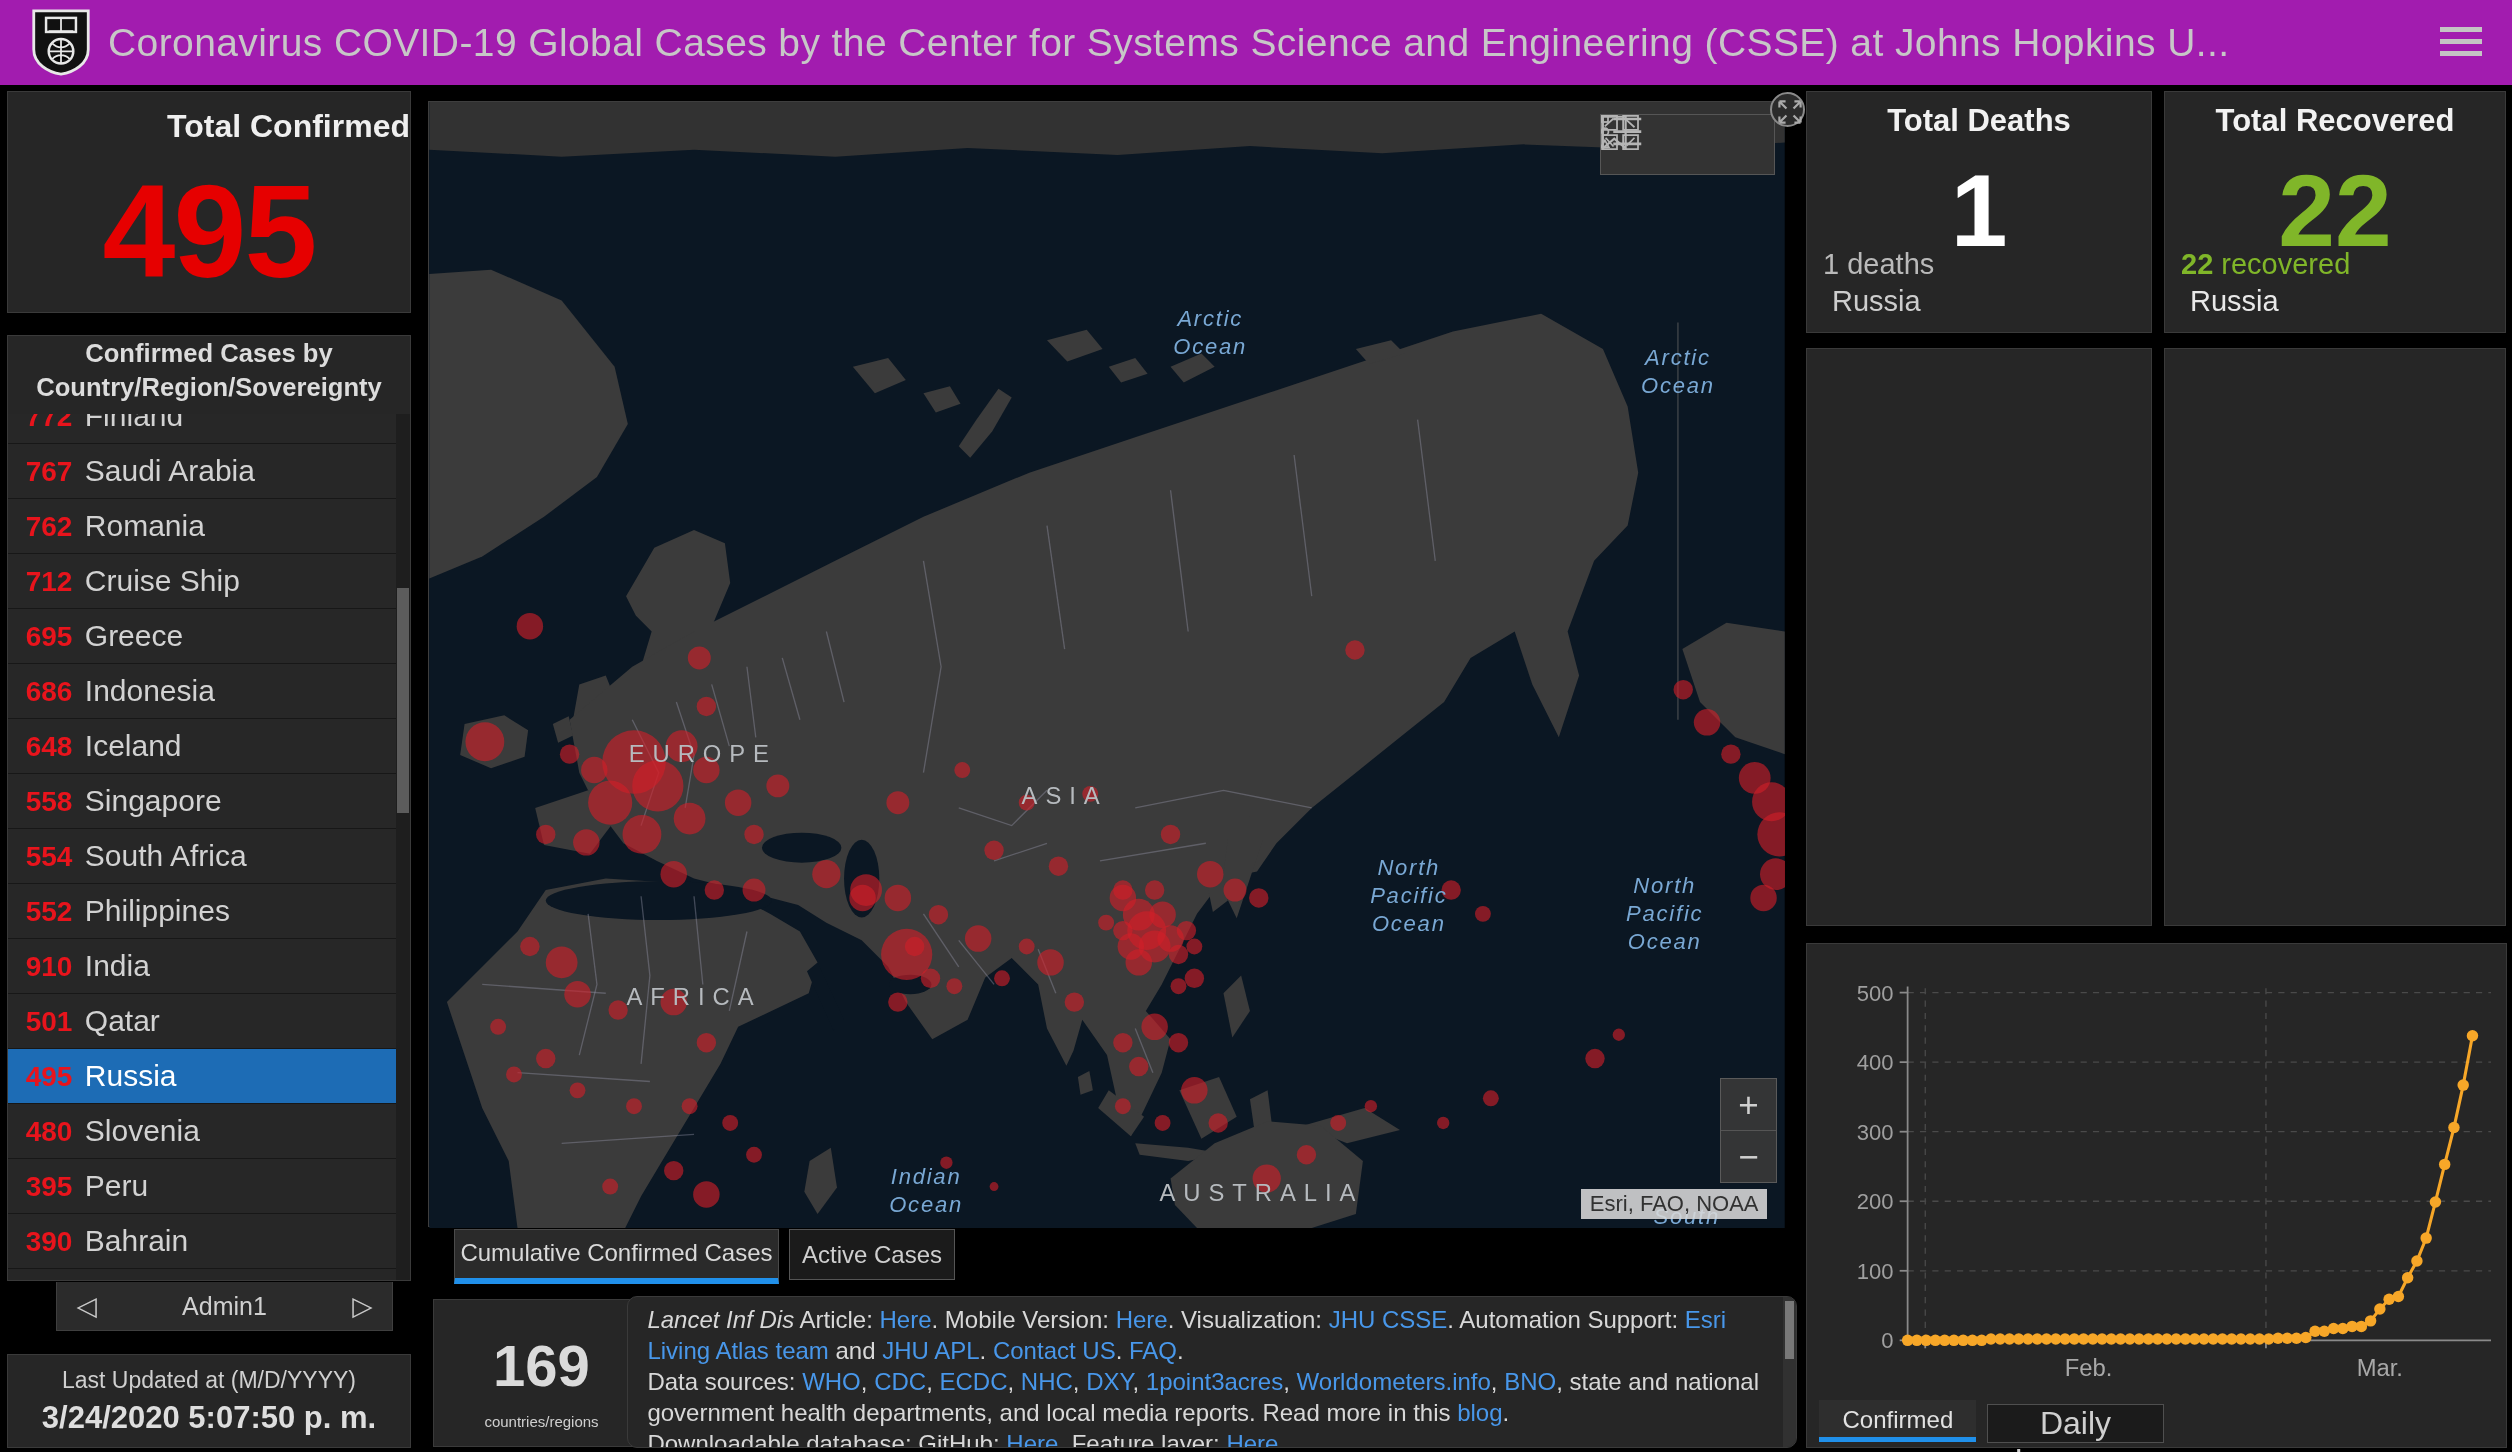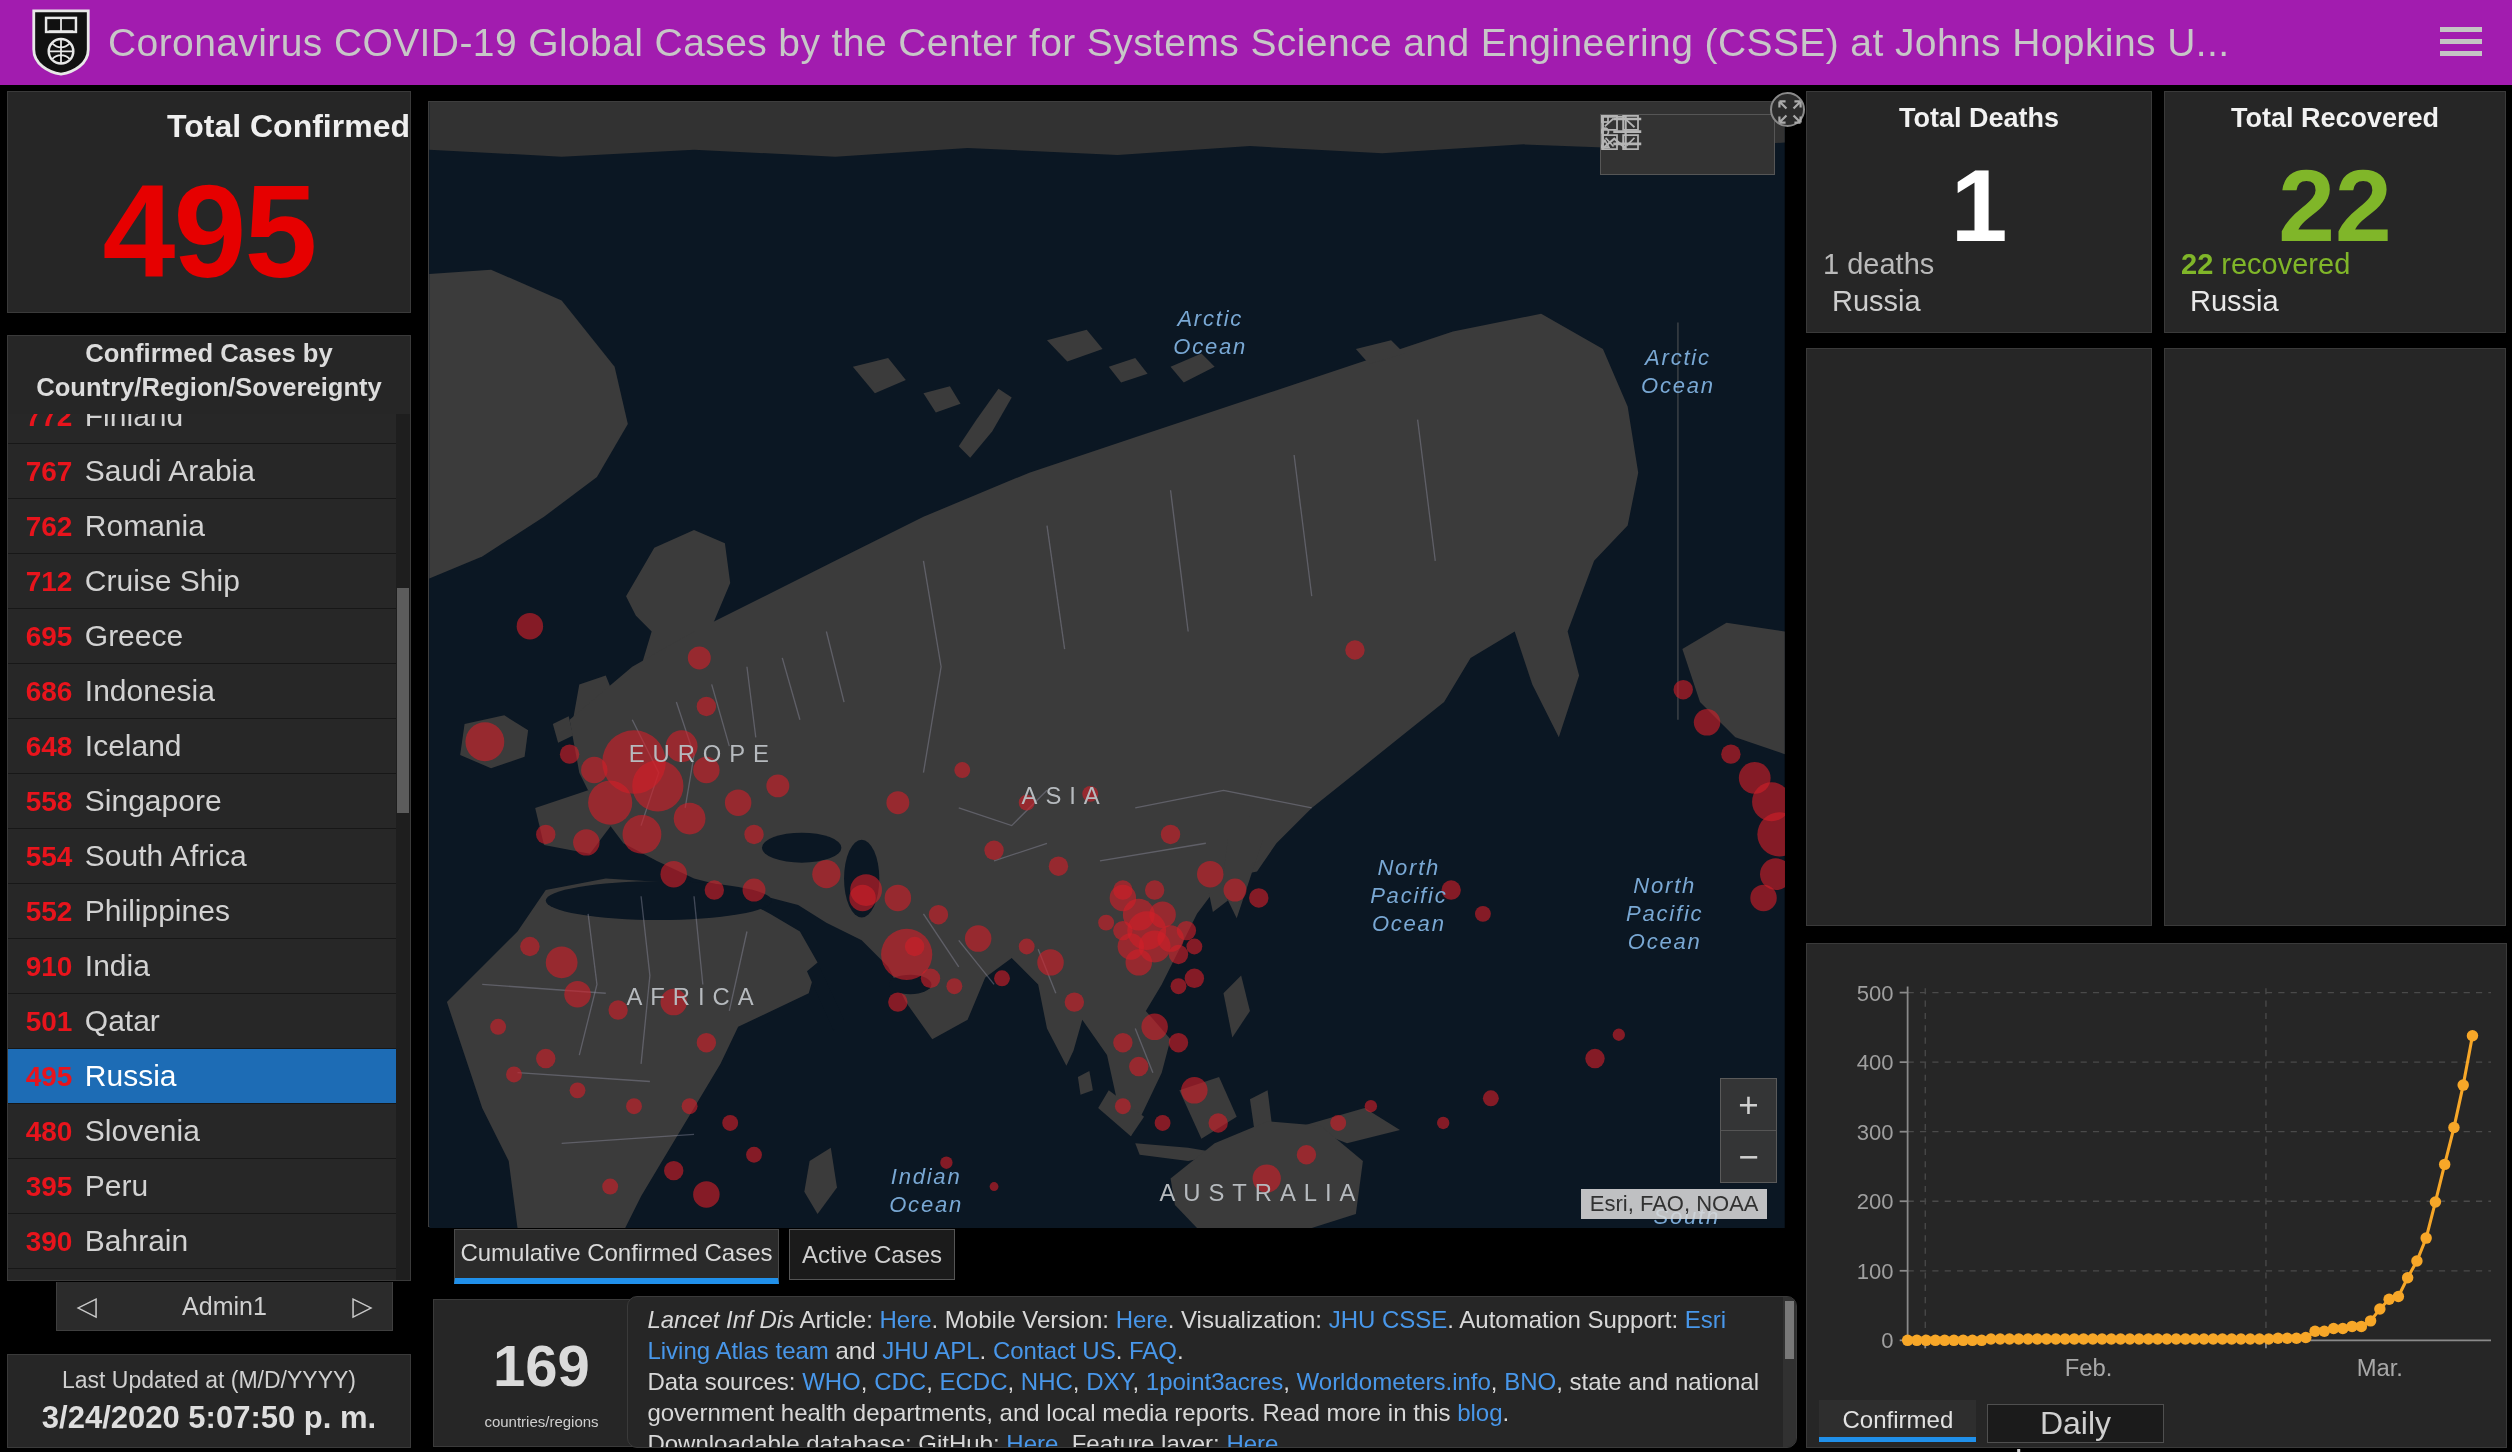--- a/index.html
+++ b/index.html
@@ -71,21 +71,21 @@
   #links-panel{left:627px;top:1296px;width:1170px;height:152px;overflow:hidden;border-radius:10px;}
   #info-text{position:absolute;left:19.4px;top:7px;right:30px;font-size:24px;line-height:31px;color:#d8d8d8;}
   #info-text .lnk{color:#4897ea;cursor:pointer;}
   #info-text .ital{font-style:italic;}
   #links-scroll-track{position:absolute;right:0;top:0;bottom:0;width:13.2px;background:#313131;}
   #links-scroll-thumb{position:absolute;right:1.8px;top:3.5px;width:9.7px;height:58px;background:#787878;}
 
   
   #deaths-panel{left:1806px;top:91px;width:346px;height:242px;}
   #recovered-panel{left:2164px;top:91px;width:342px;height:242px;}
-  .stat-title{text-align:center;font-size:27px;font-weight:700;color:#f2f2f2;padding-top:10.6px;}
+  .stat-title{text-align:center;font-size:31px;font-weight:700;color:#f2f2f2;padding-top:10.6px;}
   .stat-value{text-align:center;font-size:102px;font-weight:700;margin-top:14px;}
   #deaths-value{color:#fff;}
   #recovered-value{color:#80b629;}
   .stat-sub{position:absolute;left:16px;font-size:29px;}
   .sub1{bottom:51px;color:#b9b9b9;}
   .sub2{bottom:14px;left:25px;color:#cdcdcd;}
   #recovered-panel .sub1{color:#80b629;}
   #recovered-panel .sub1 b{font-weight:700;}
   #recovered-panel .sub2{color:#e8e8e8;}
   #deaths-list{left:1806px;top:348px;width:346px;height:578px;}

